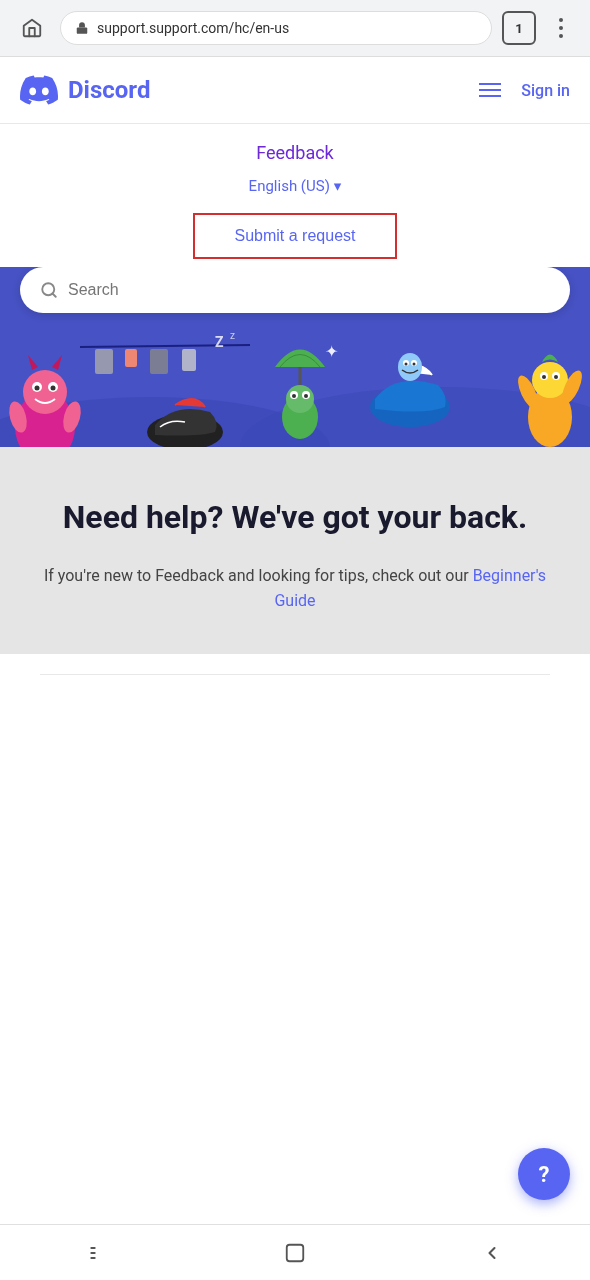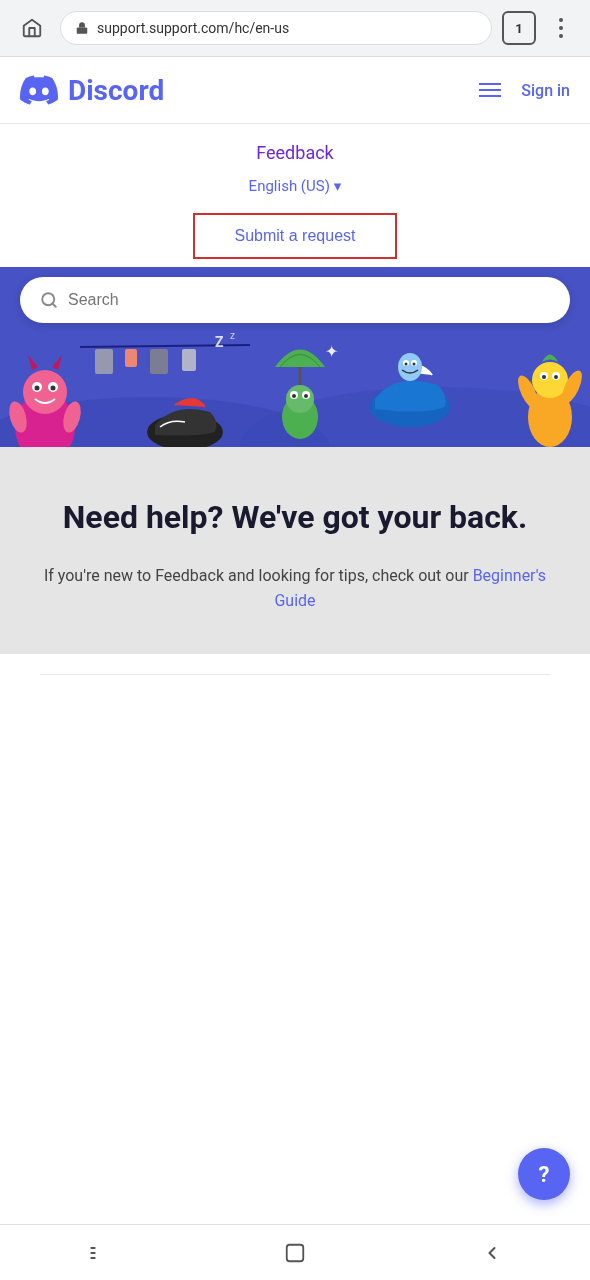--- a/index.html
+++ b/index.html
@@ -77,21 +77,21 @@
     .discord-logo {
       display: flex;
       align-items: center;
       gap: 10px;
     }
     .discord-logo-icon {
       width: 38px;
       height: 38px;
     }
     .discord-wordmark {
-      font-size: 28px;
+      font-size: 24px;
       font-weight: 700;
       color: #5865F2;
     }
     .nav-right {
       display: flex;
       align-items: center;
       gap: 20px;
     }
     .hamburger-icon {
       display: flex;
@@ -147,21 +147,21 @@
     
     .hero-banner {
       width: 590px;
       background: #4752c4;
       position: relative;
       overflow: hidden;
       height: 180px;
     }
     .search-bar-wrapper {
       position: absolute;
-      top: 10px;
+      top: 0;
       left: 20px;
       right: 20px;
       z-index: 10;
     }
     .search-bar {
       width: 100%;
       background: #fff;
       border-radius: 25px;
       padding: 14px 20px;
       display: flex;

